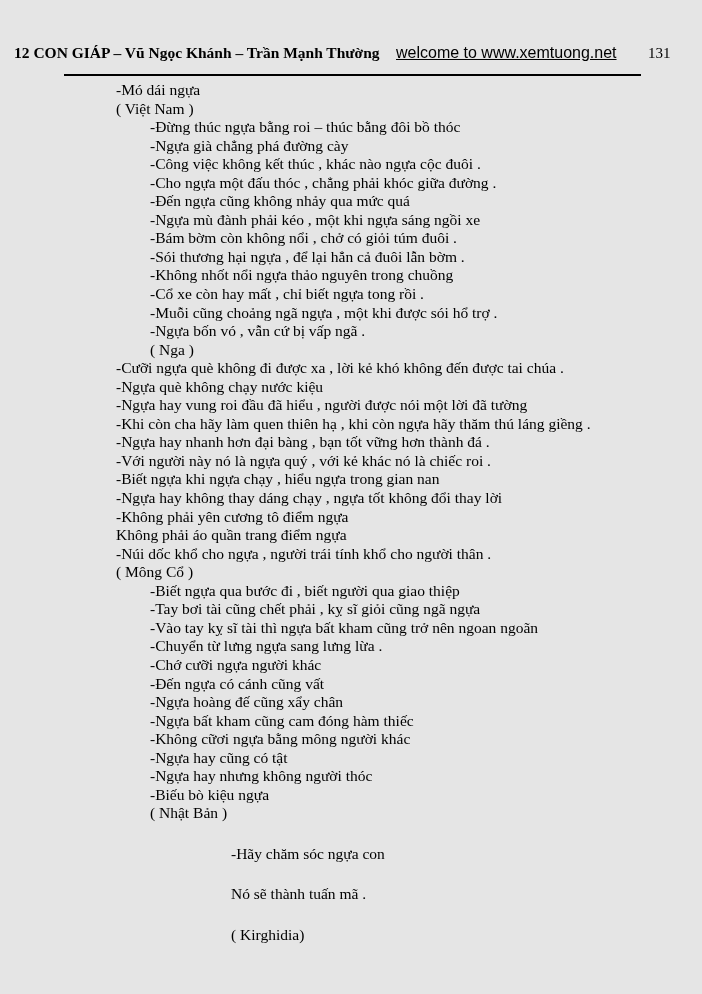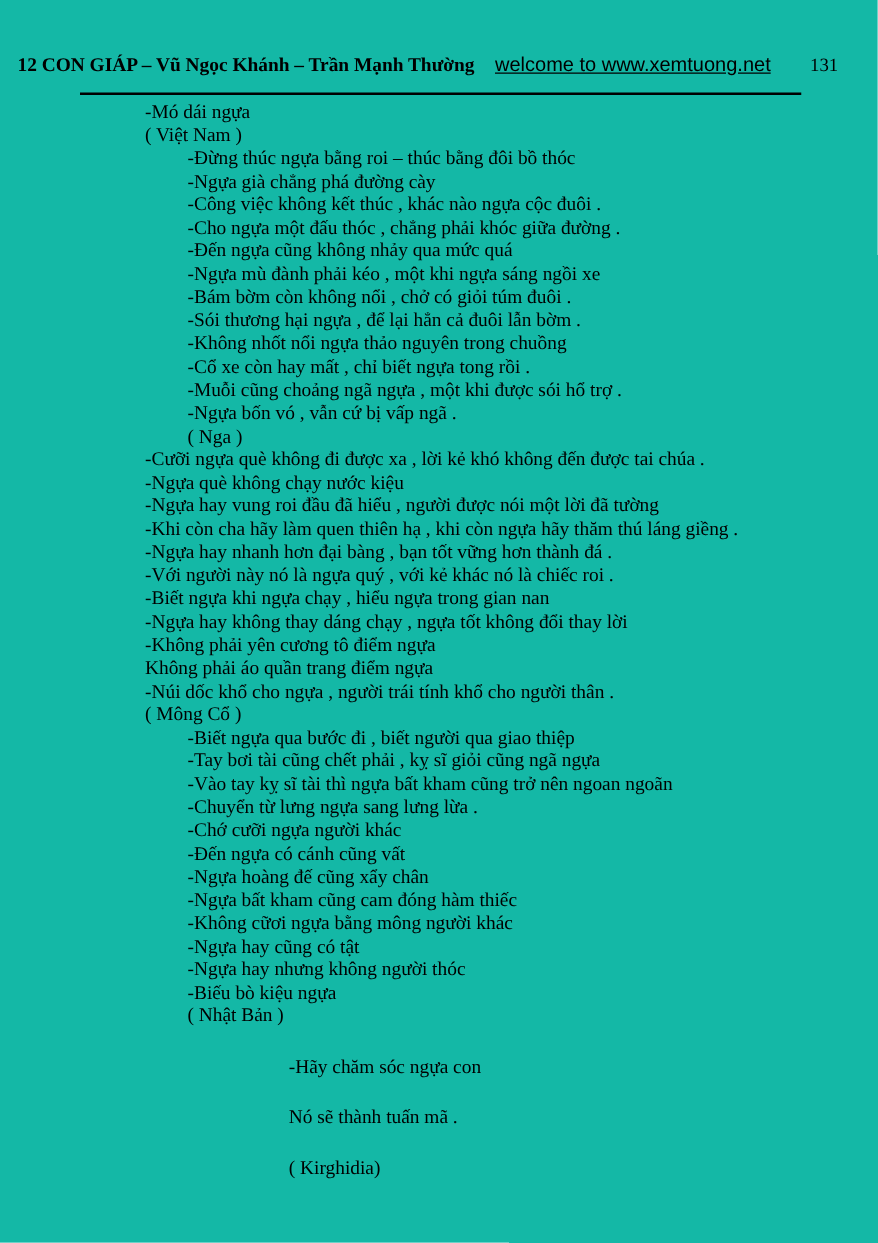--- a/index.html
+++ b/index.html
@@ -8,21 +8,21 @@
     height: 994px;
     background: #ffffff;
     position: relative;
     font-family: "Liberation Serif", serif;
     color: #000000;
     overflow: hidden;
   }
   .page {
     position: absolute;
     inset: 0;
-    background: #14b8a6;
+    background: #e5e5e5;
   }
   .header-title {
     position: absolute;
     left: 14px;
     top: 43px;
     font-size: 15.5px;
     line-height: 19px;
     font-weight: bold;
     white-space: nowrap;
   }

